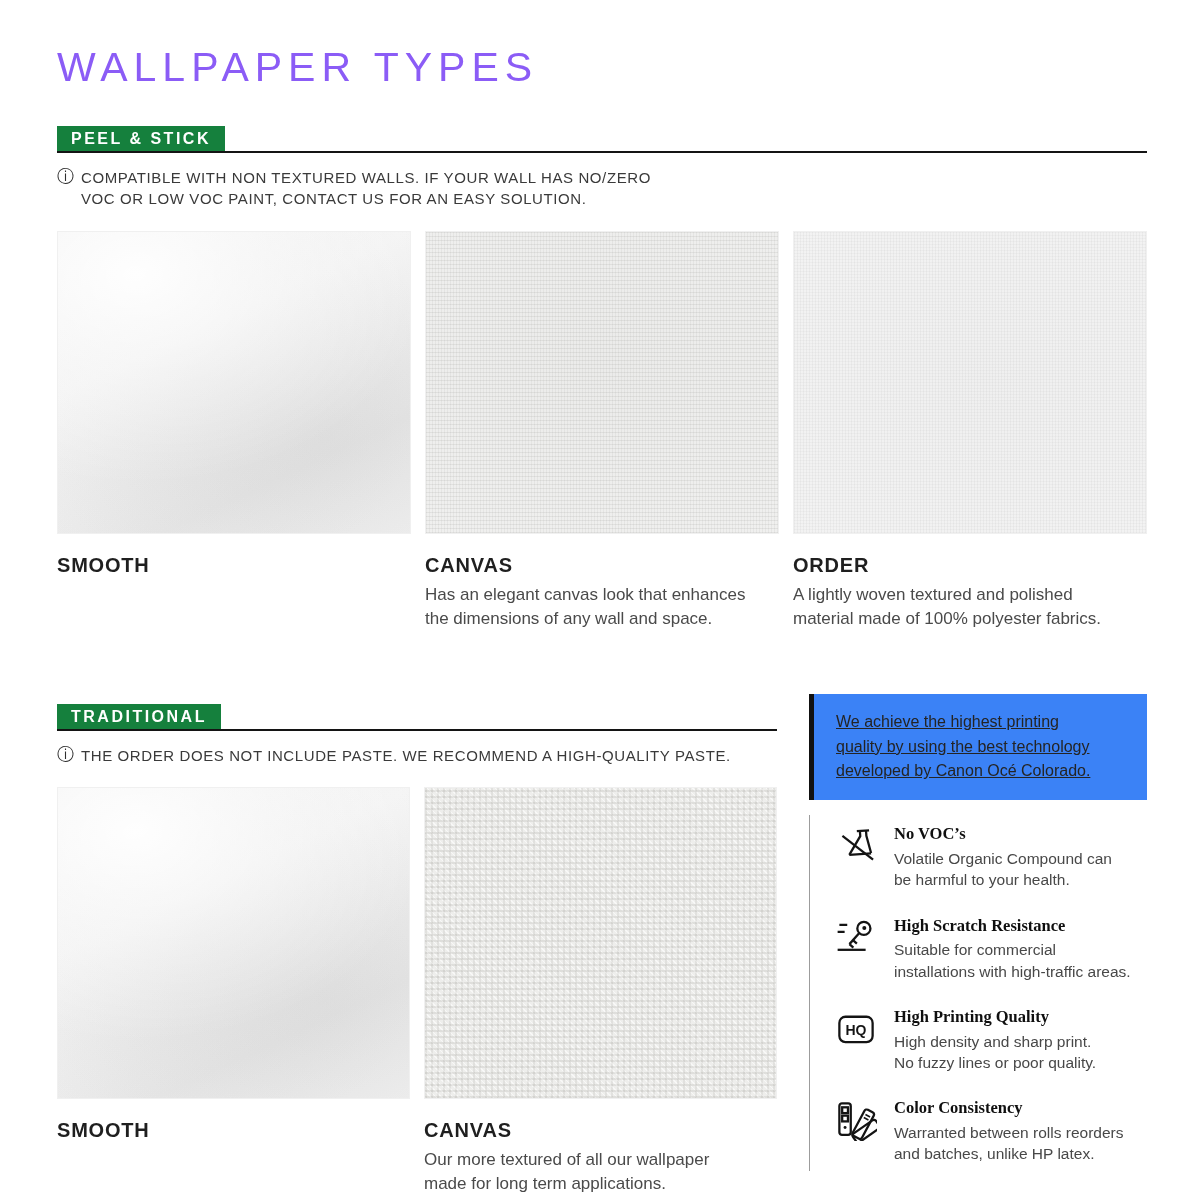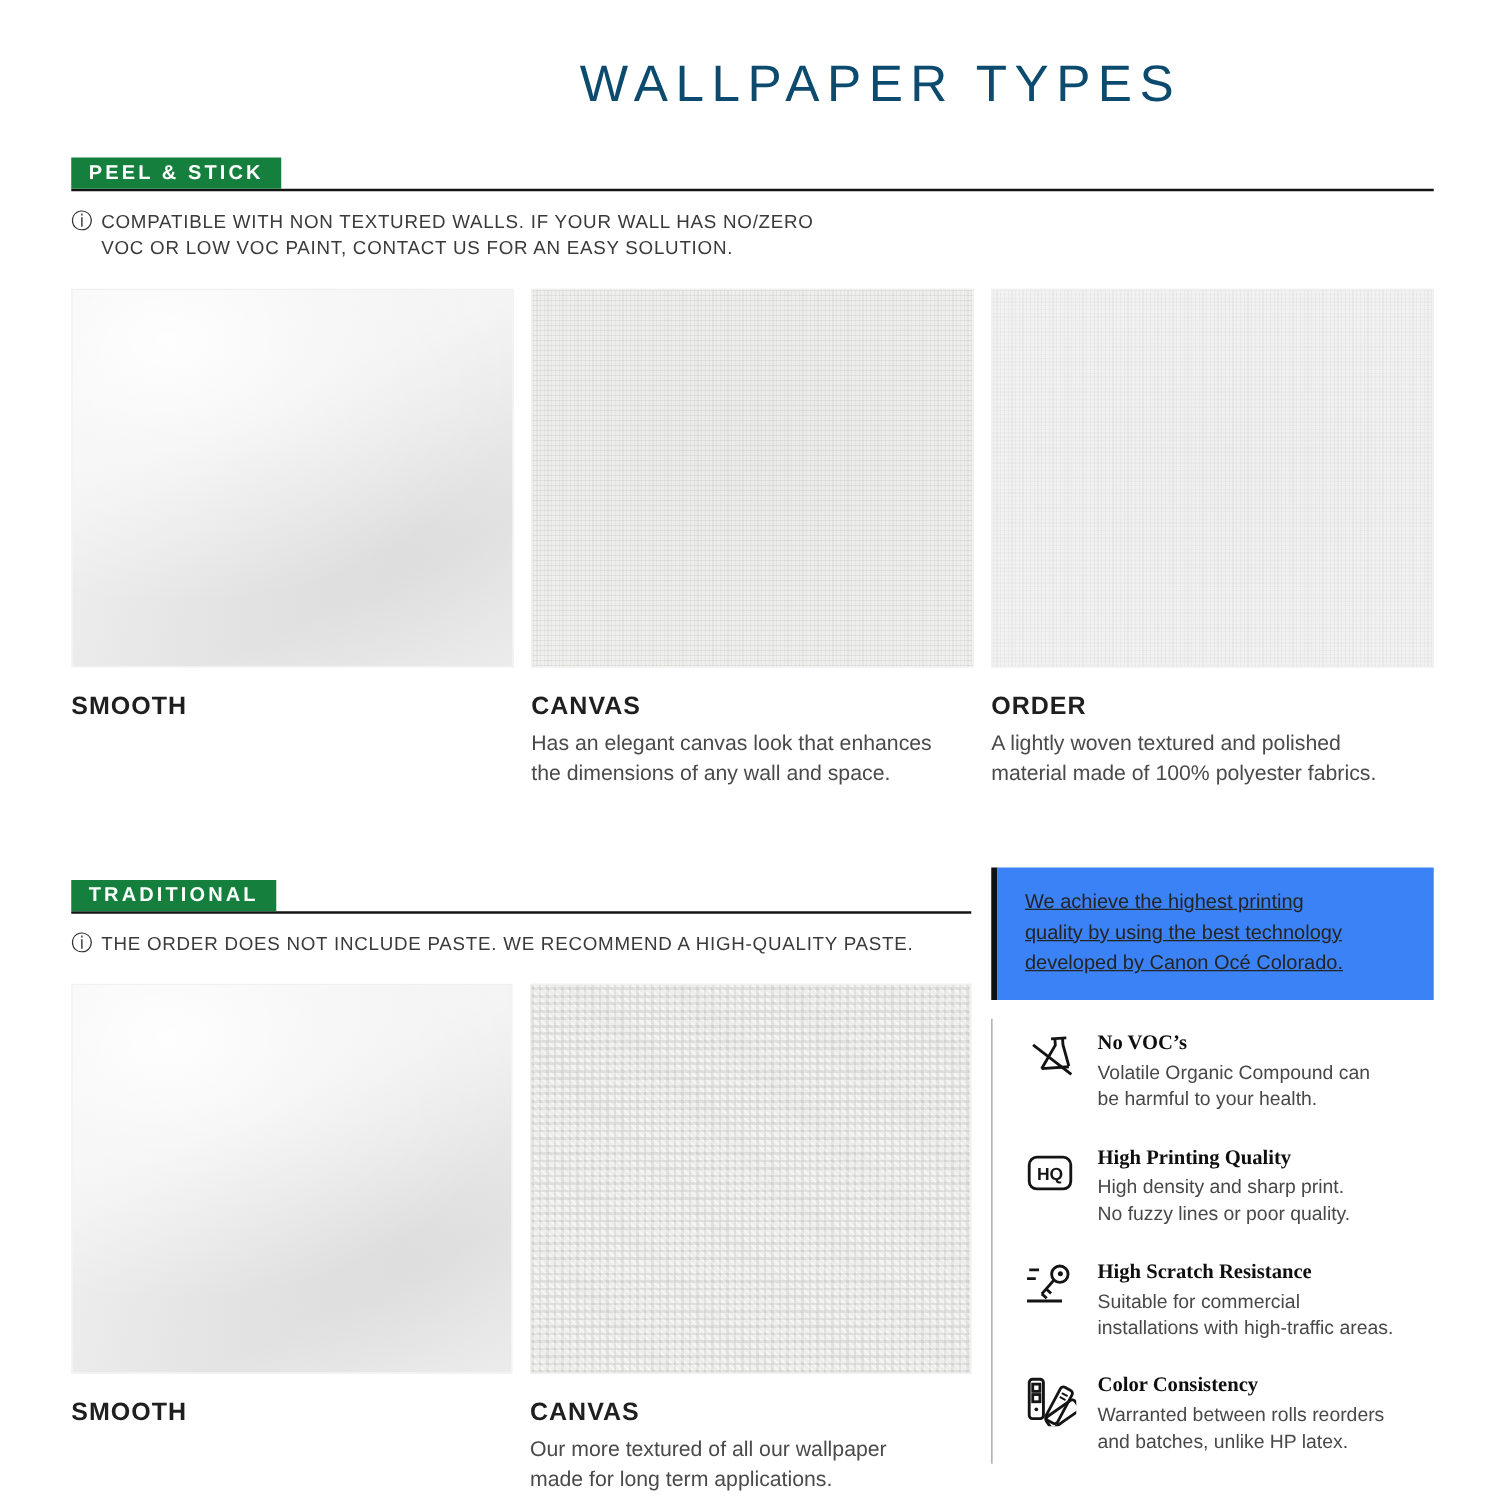--- a/index.html
+++ b/index.html
@@ -5,22 +5,22 @@
   html,body{margin:0;padding:0;background:#ffffff;}
   body{
     width:1200px;height:1200px;overflow:hidden;
     font-family:"Liberation Sans",sans-serif;color:#1c1c1c;
     -webkit-font-smoothing:antialiased;
   }
   .page{width:1090px;padding:46px 53px 0 57px;}
 
   
   .page-title{
-    margin:0;width:888px;text-align:right;
-    font-size:41px;font-weight:500;letter-spacing:6px;color:#0c4a6e;
+    margin:0;width:888px;text-align:left;
+    font-size:41px;font-weight:500;letter-spacing:6px;color:#8b5cf6;
     line-height:1.05;white-space:nowrap;
   }
 
   
   .section-header{border-bottom:2px solid #141414;line-height:0;margin-top:37px;}
   .section-header.narrow{width:720px;}
   .badge{
     display:inline-block;vertical-align:bottom;
     background:#15803d;color:#ffffff;
     font-size:16px;font-weight:700;letter-spacing:2.5px;
@@ -76,21 +76,21 @@
   }
   .tex-canvas-coarse{
     background-color:#eeeeec;
     background-image:
       repeating-linear-gradient(0deg, rgba(120,118,110,.13) 0 2px, transparent 2px 6px),
       repeating-linear-gradient(90deg, rgba(120,118,110,.11) 0 2px, transparent 2px 6px),
       repeating-linear-gradient(45deg, rgba(255,255,255,.6) 0 1px, transparent 1px 4px);
   }
 
   
-  .bottom-region{display:grid;grid-template-columns:720px 1fr;column-gap:16px;margin-top:36px;}
+  .bottom-region{display:grid;grid-template-columns:720px 1fr;column-gap:32px;margin-top:36px;}
 
   
   .sidebar{margin-top:27px;}
   .quote-box{display:flex;align-items:stretch;}
   .accent-bar{width:5px;background:#111111;flex:0 0 5px;}
   .quote-text{
     flex:1;background:#3b82f6;padding:16px 14px 16px 22px;
     font-size:16px;line-height:1.55;color:#242424;white-space:pre-line;text-decoration:underline;
   }
   .features{
@@ -188,46 +188,46 @@
           <div>
             <p class="feature-title">No VOC’s</p>
             <p class="feature-desc">Volatile Organic Compound can
 be harmful to your health.</p>
           </div>
         </div>
 
         <div class="feature">
           <div class="feature-icon">
             <svg viewBox="0 0 48 48" width="42" height="42">
-              <rect class="ic" x="5" y="10" width="38" height="29" rx="7" stroke-width="3"></rect>
-              <text x="24" y="30.5" text-anchor="middle" font-size="16" font-weight="bold" font-family="Liberation Sans, sans-serif" fill="#141414">HQ</text>
-            </svg>
-          </div>
-          <div>
-            <p class="feature-title">High Printing Quality</p>
-            <p class="feature-desc">High density and sharp print.
-No fuzzy lines or poor quality.</p>
-          </div>
-        </div>
-
-        <div class="feature">
-          <div class="feature-icon">
-            <svg viewBox="0 0 48 48" width="42" height="42">
               <circle class="ic" cx="33" cy="13" r="7.5"></circle>
               <circle cx="33.5" cy="12.5" r="2.3" fill="#141414"></circle>
               <path class="ic" d="M27.5 18.5L16.5 31"></path>
               <path class="ic" d="M20.5 26.5l4.5 4M16.5 31l4.5 4" stroke-width="2.3"></path>
               <path class="ic" d="M5 9h9M3 17h8" stroke-width="2.3"></path>
               <path class="ic" d="M3 37.5h32"></path>
             </svg>
           </div>
           <div>
             <p class="feature-title">High Scratch Resistance</p>
             <p class="feature-desc">Suitable for commercial
 installations with high-traffic areas.</p>
+          </div>
+        </div>
+
+        <div class="feature">
+          <div class="feature-icon">
+            <svg viewBox="0 0 48 48" width="42" height="42">
+              <rect class="ic" x="5" y="10" width="38" height="29" rx="7" stroke-width="3"></rect>
+              <text x="24" y="30.5" text-anchor="middle" font-size="16" font-weight="bold" font-family="Liberation Sans, sans-serif" fill="#141414">HQ</text>
+            </svg>
+          </div>
+          <div>
+            <p class="feature-title">High Printing Quality</p>
+            <p class="feature-desc">High density and sharp print.
+No fuzzy lines or poor quality.</p>
           </div>
         </div>
 
         <div class="feature">
           <div class="feature-icon">
             <svg viewBox="0 0 48 48" width="42" height="42">
               <rect class="ic" x="5" y="5" width="13" height="36" rx="3"></rect>
               <rect class="ic" x="8.2" y="9.5" width="6.6" height="6.6" stroke-width="2"></rect>
               <rect class="ic" x="8.2" y="19" width="6.6" height="6.6" stroke-width="2"></rect>
               <circle cx="11.5" cy="32.5" r="1.7" fill="#141414"></circle>

